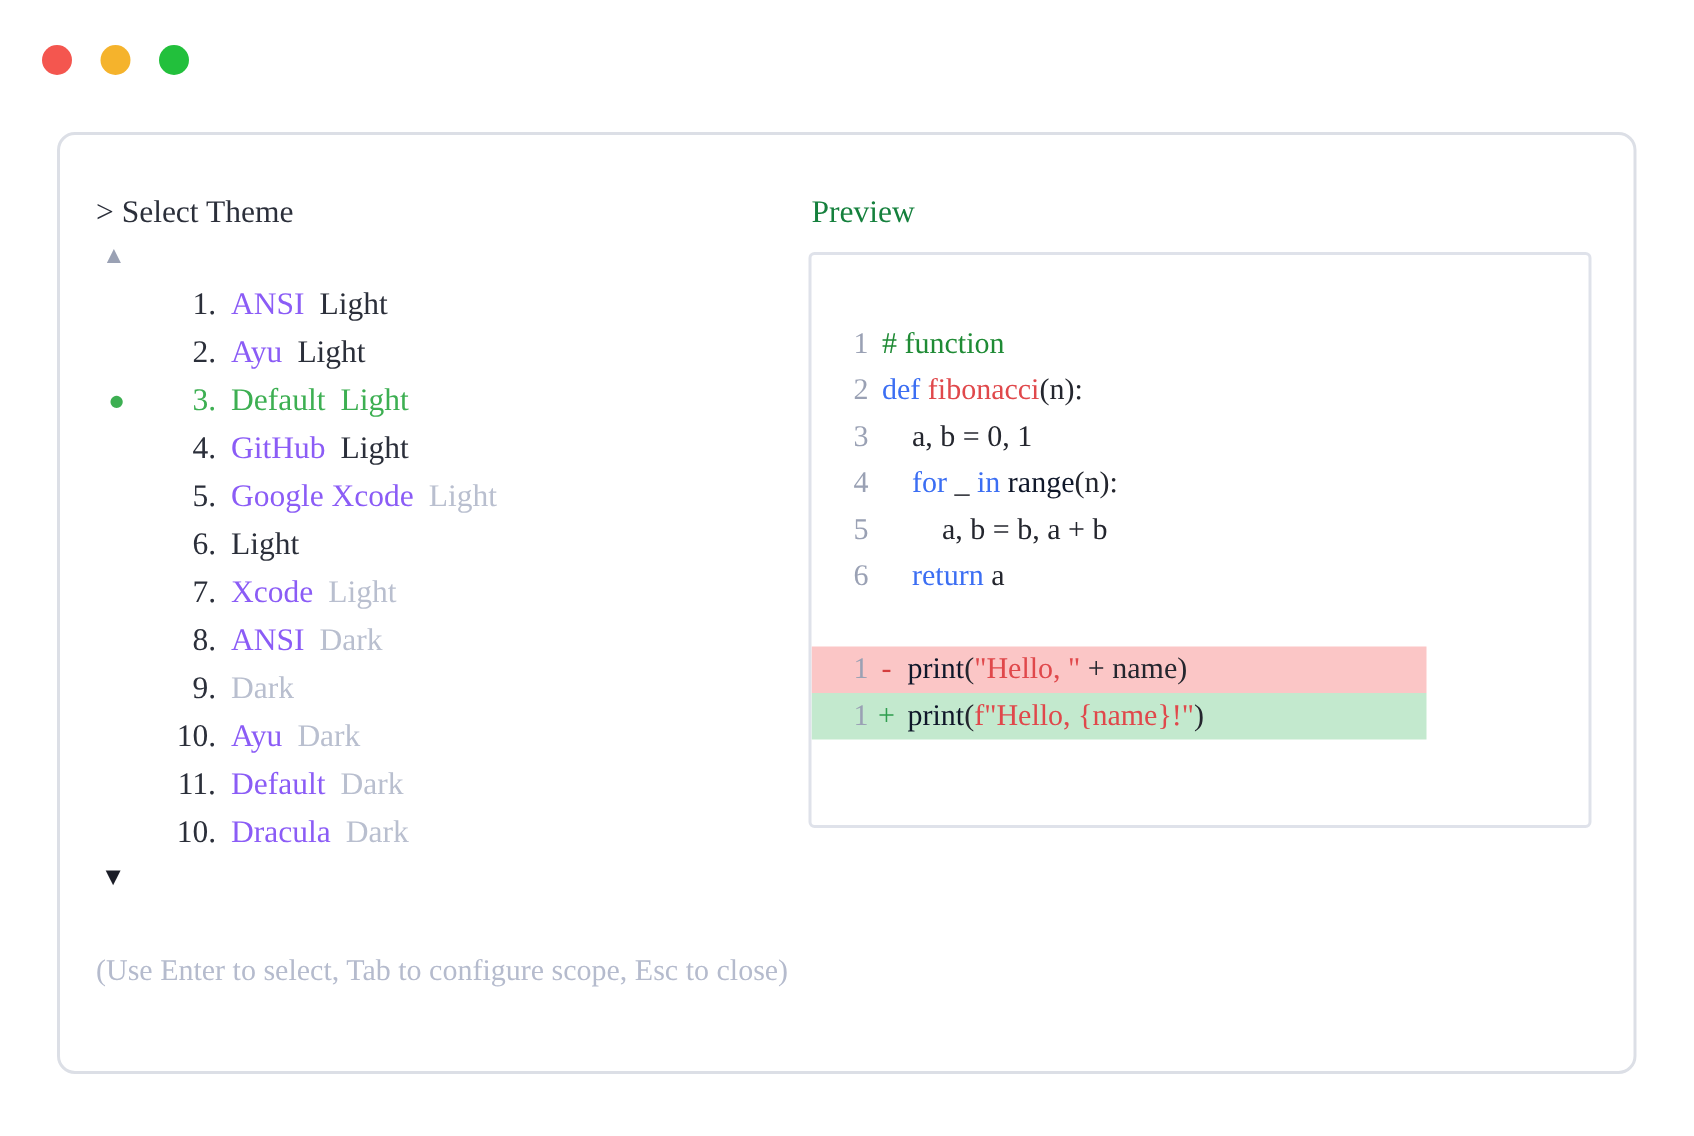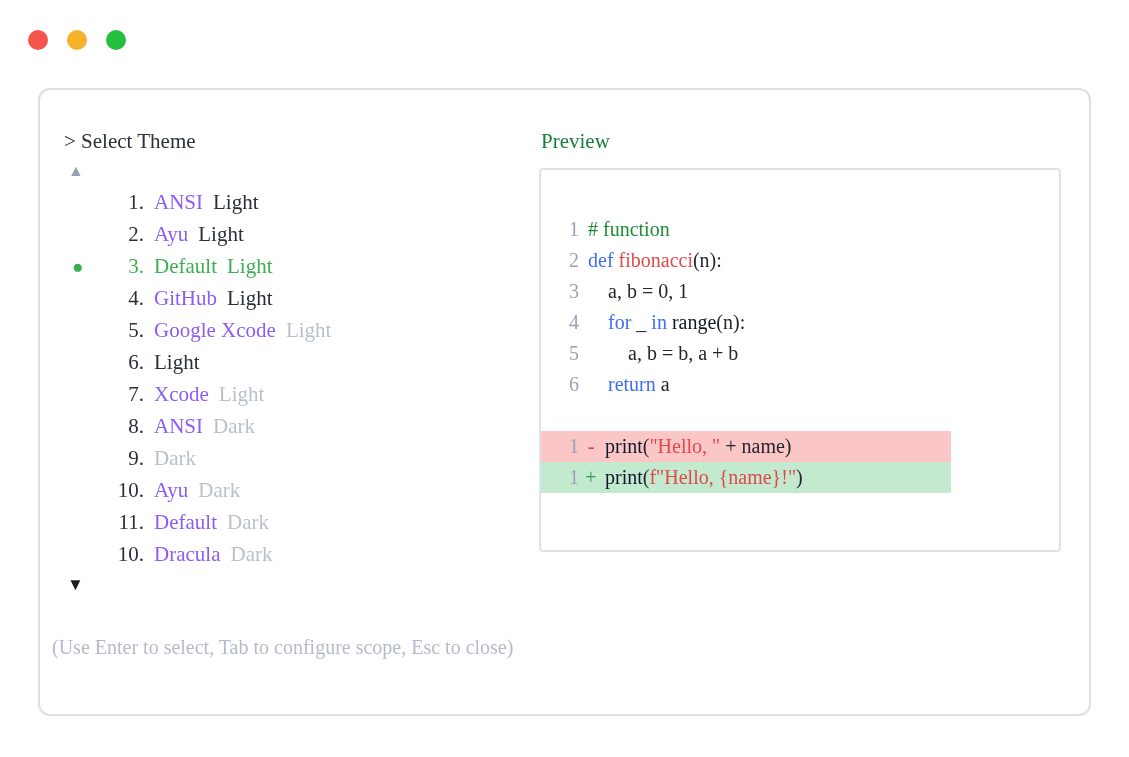--- a/index.html
+++ b/index.html
@@ -164,21 +164,21 @@
   .tok-comment  { color: #1f8b35; }
   .tok-keyword  { color: #3b6ef3; }
   .tok-function { color: #e0484b; text-align: center; }
   .tok-builtin  { color: #0f172a; }
   .tok-string   { color: #e0484b; }
   .tok-plain    { color: #24262e; }
 
   
   .footer-help {
     position: absolute;
-    left: 12px;
+    left: 24px;
     bottom: 52px;
     font-size: 20px;
     line-height: 30px;
     color: #b5bbcd;
     white-space: pre;
   }
 </style>
 </head>
 <body>
 

